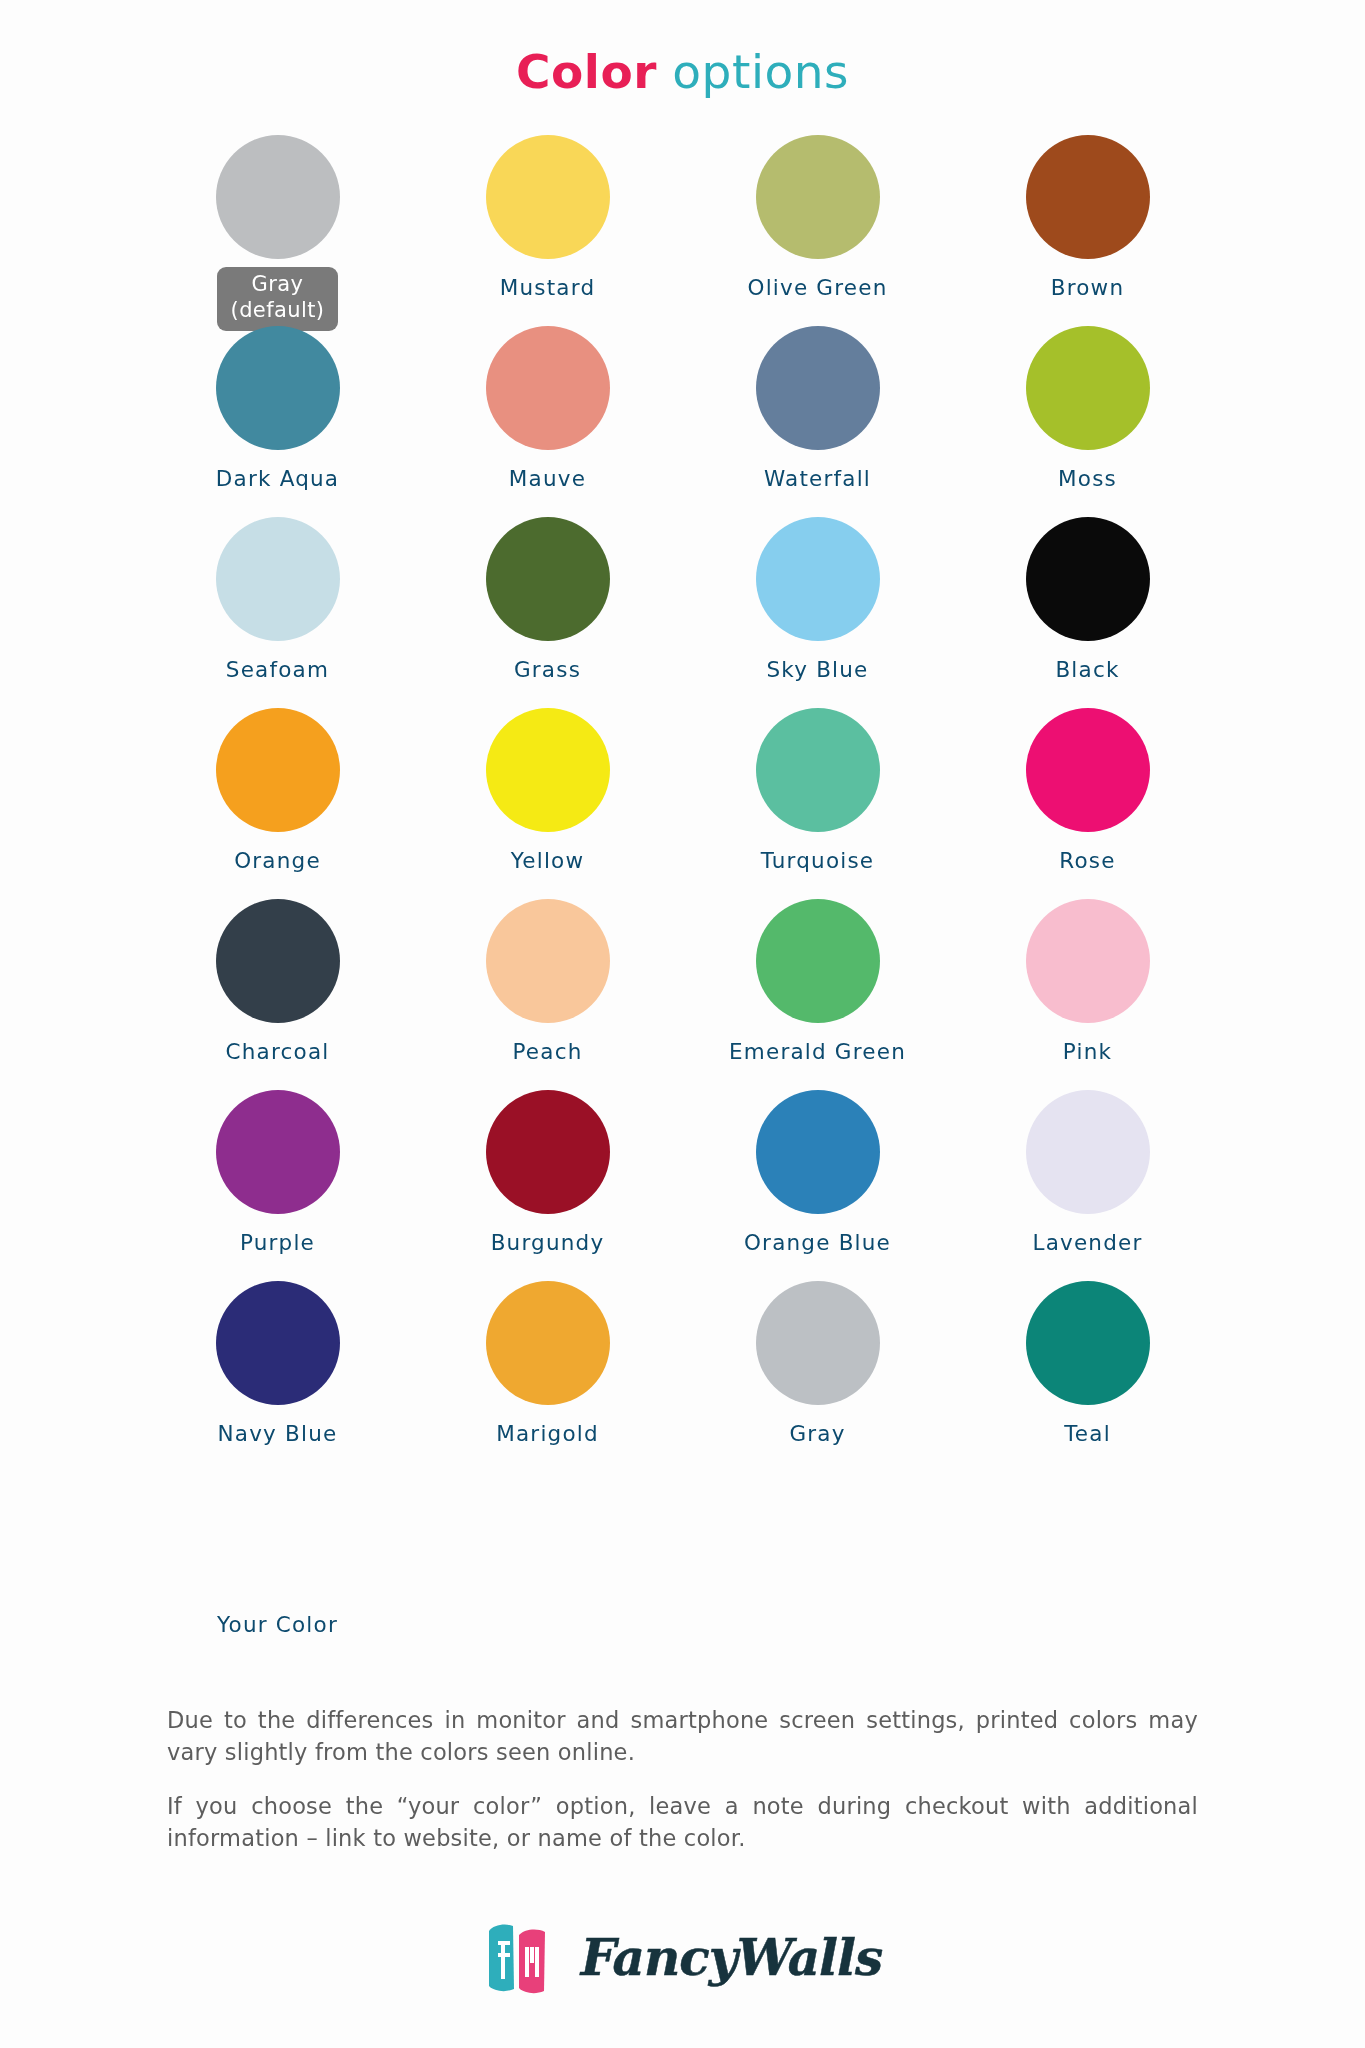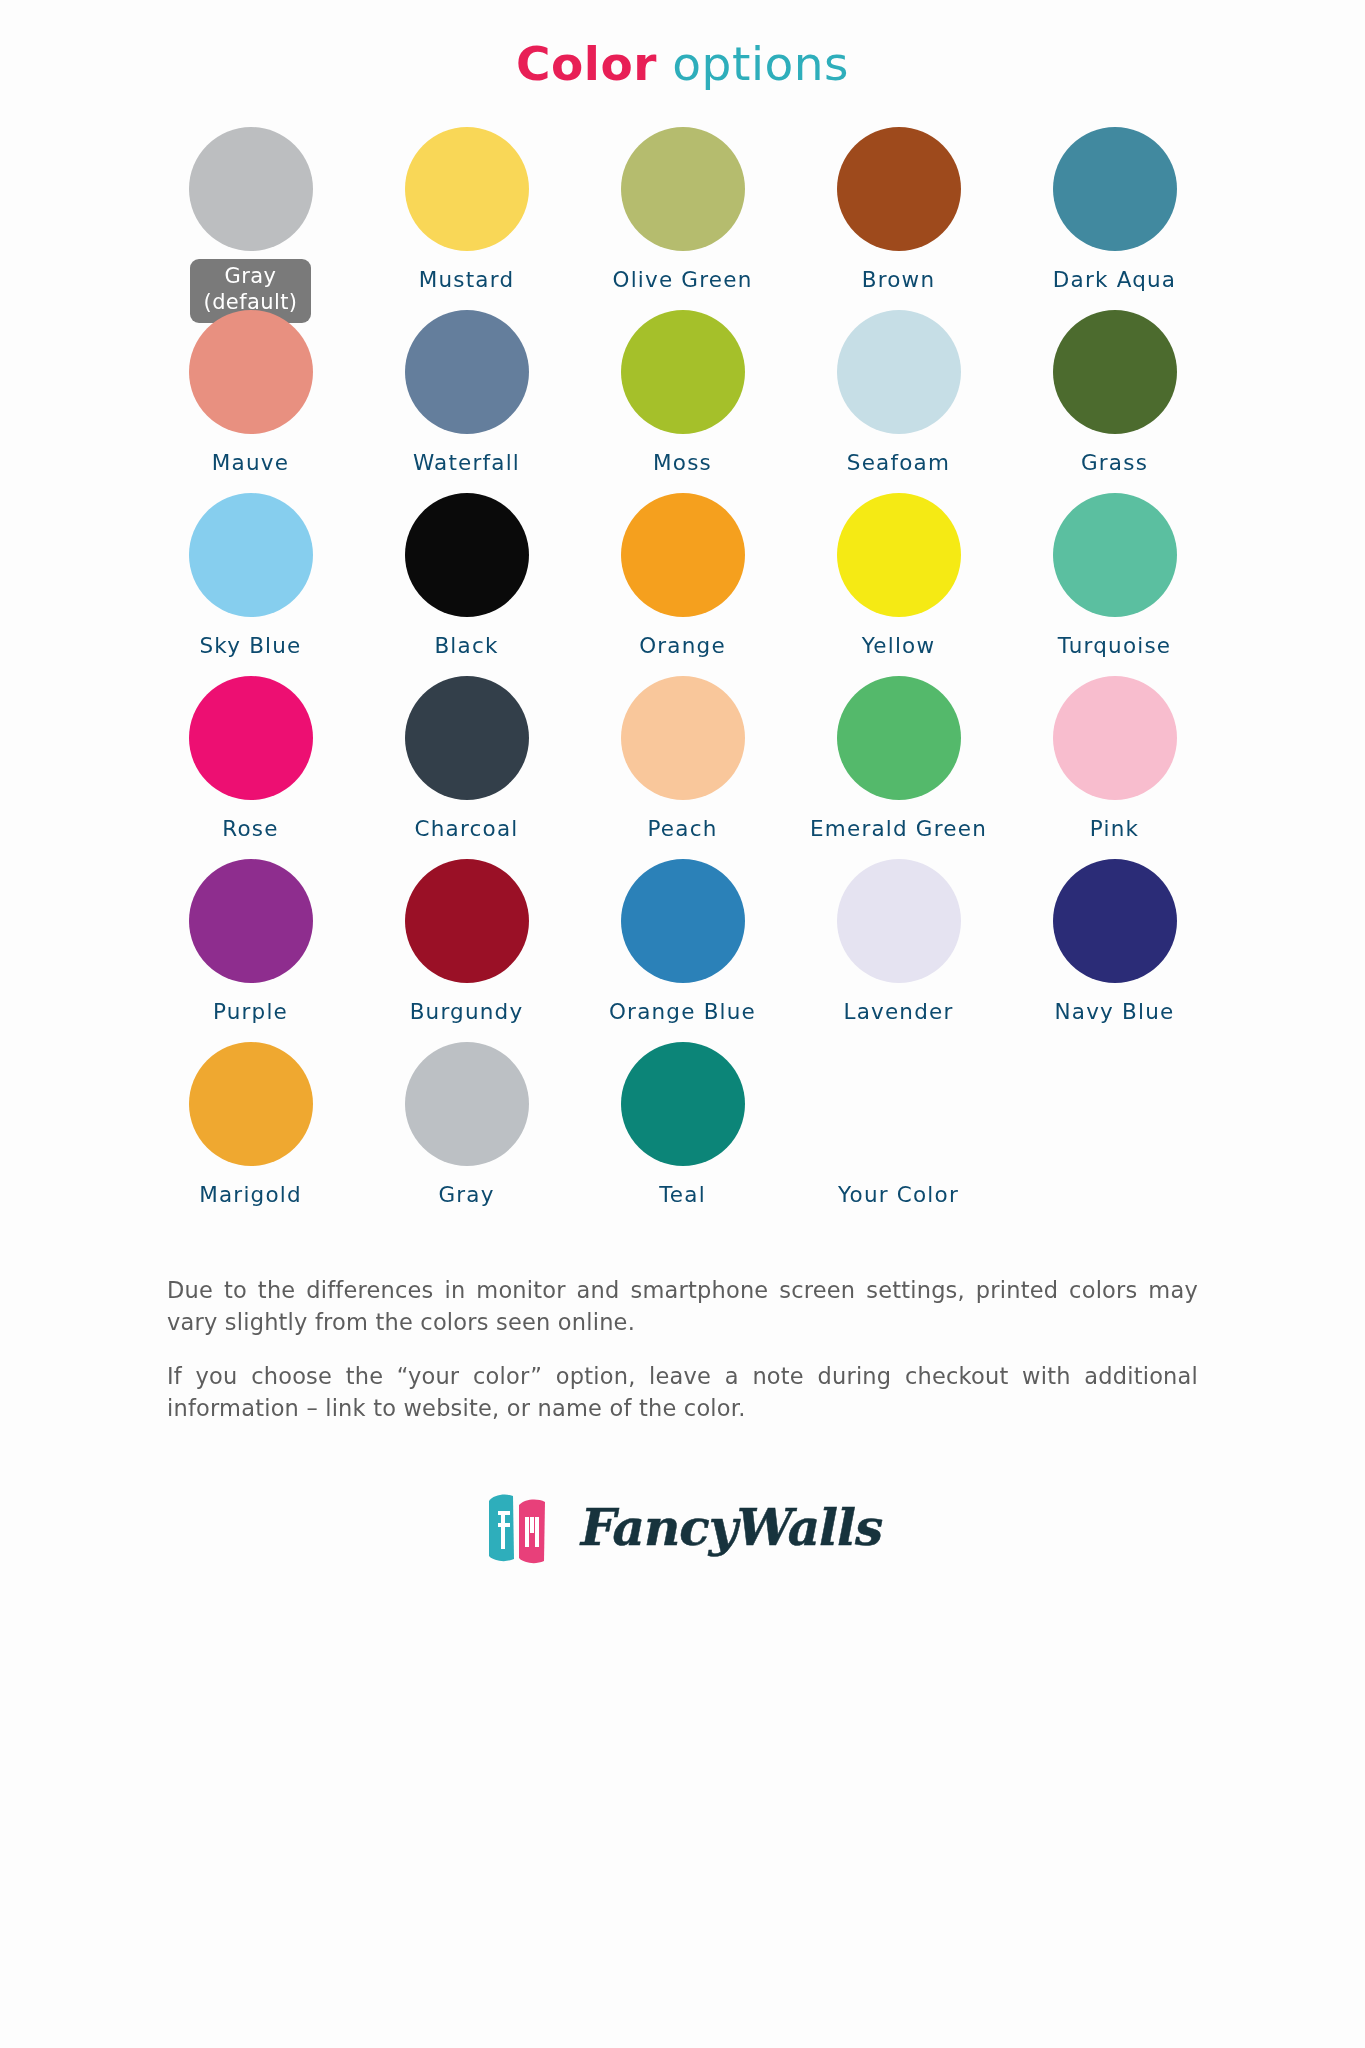--- a/index.html
+++ b/index.html
@@ -9,43 +9,43 @@
     height: 2048px;
     background: #ffffff;
     font-family: "DejaVu Sans", sans-serif;
   }
 
   .page {
     position: relative;
     width: 1365px;
     height: 2048px;
     background: #fdfdfd;
-    padding: 8px;
+    padding: 16px;
     overflow: hidden;
   }
 
   
   .title {
     text-align: center;
     padding-top: 28px;
     font-size: 47px;
     letter-spacing: 0.5px;
     font-weight: 400;
     font-family: "DejaVu Sans", sans-serif;
   }
   .title .word-color { color: #E81F56; font-weight: 700; }
   .title .word-options { color: #2EAEBB; font-weight: 400; }
 
   
   .grid {
     margin: 36px auto 0 auto;
     width: 1080px;
     display: grid;
-    grid-template-columns: repeat(5, 1fr);
-    row-gap: 8px;
+    grid-template-columns: repeat(4, 1fr);
+    row-gap: 16px;
   }
 
   .cell {
     position: relative;
     height: 175px;
     display: flex;
     flex-direction: column;
     align-items: center;
     justify-content: flex-start;
   }

